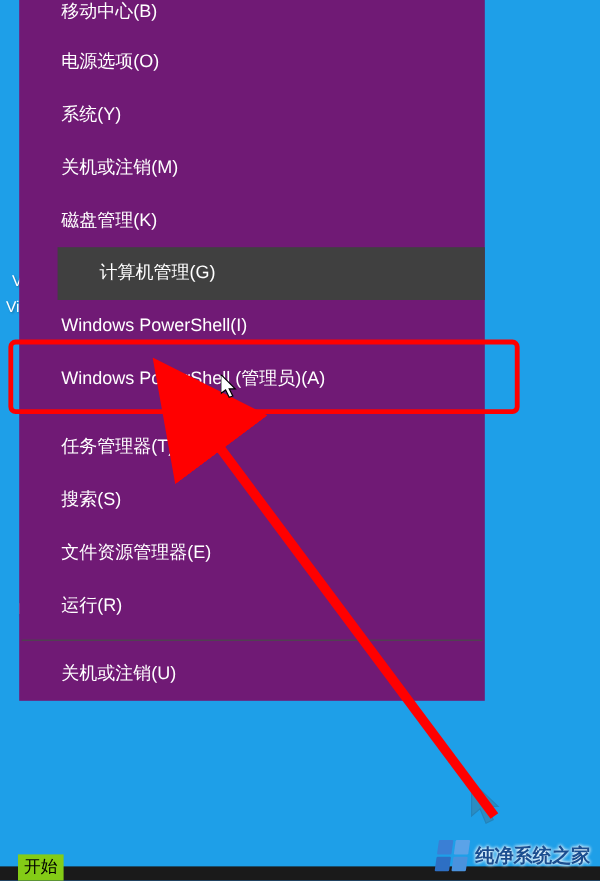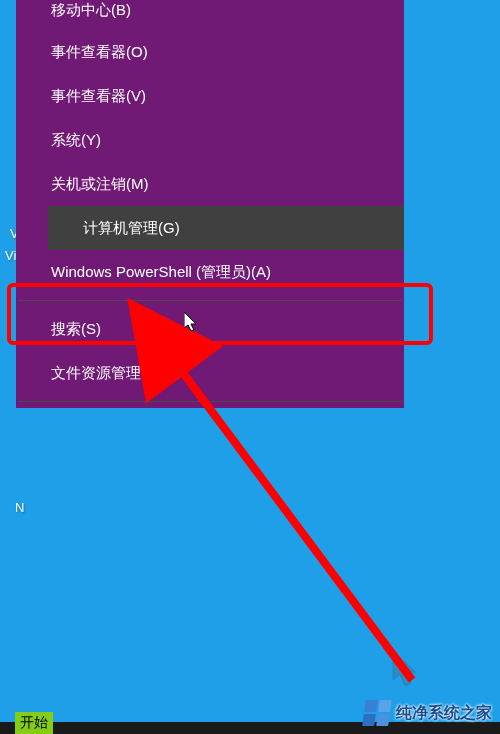--- a/index.html
+++ b/index.html
@@ -141,30 +141,34 @@
   </style>
 </head>
 <body>
 
 <div class="desktop-text desktop-text-1">V</div>
 <div class="desktop-text desktop-text-2">Vi</div>
 <div class="desktop-text desktop-text-3">N</div>
 
 <div class="context-menu">
   <div class="menu-item first">移动中心(B)</div>
-  <div class="menu-item">事件查看器(O)</div>
-  <div class="menu-item">事件查看器(V)</div>
+  <div class="menu-item">电源选项(O)</div>
   <div class="menu-item">系统(Y)</div>
   <div class="menu-item">关机或注销(M)</div>
+  <div class="menu-item">磁盘管理(K)</div>
   <div class="menu-item hovered">计算机管理(G)</div>
+  <div class="menu-item">Windows PowerShell(I)</div>
   <div class="menu-item">Windows PowerShell (管理员)(A)</div>
   <div class="menu-divider"></div>
+  <div class="menu-item">任务管理器(T)</div>
   <div class="menu-item">搜索(S)</div>
   <div class="menu-item">文件资源管理器(E)</div>
+  <div class="menu-item">运行(R)</div>
   <div class="menu-divider"></div>
+  <div class="menu-item">关机或注销(U)</div>
 </div>
 
 <div class="highlight-box"></div>
 
 <svg class="arrow-svg">
   <defs>
     <marker id="arrowhead" markerWidth="12" markerHeight="12" refX="2" refY="6" orient="auto">
       <polygon points="0 0, 12 6, 0 12" fill="#ff0000"></polygon>
     </marker>
   </defs>

